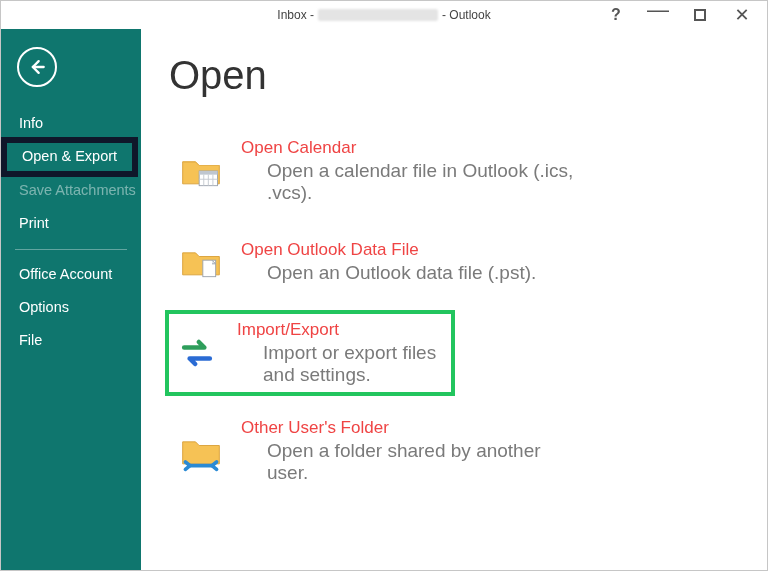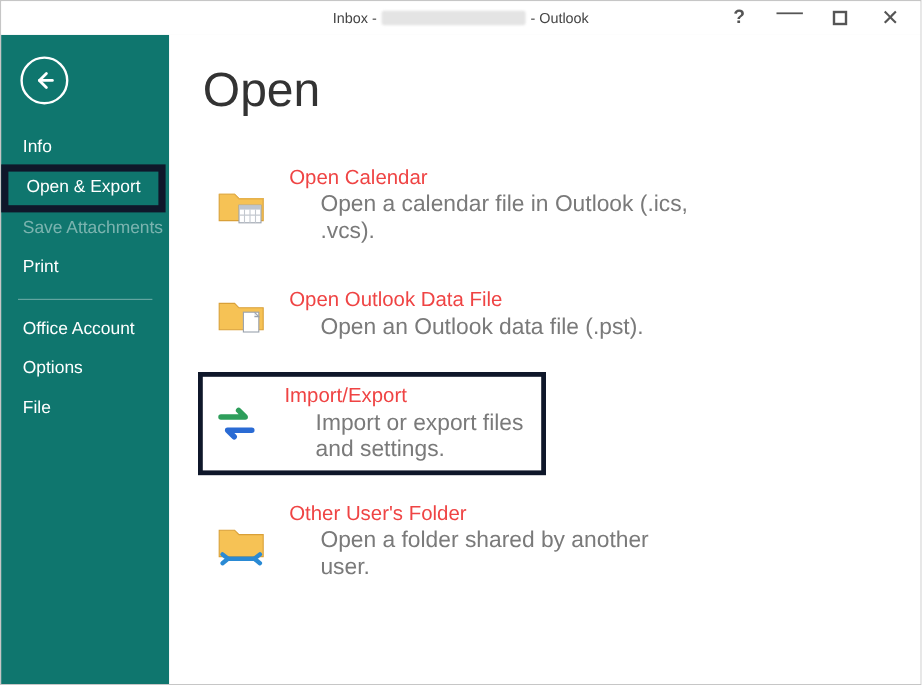--- a/index.html
+++ b/index.html
@@ -79,21 +79,21 @@
     .page-title {
       font-size:40px; font-weight:300; color:#333; margin-bottom:30px;
       letter-spacing:0px;
     }
     .option {
       display:flex; align-items:center; gap:18px;
       padding:10px 10px; margin-bottom:16px;
       width: 420px;
     }
     .option.highlight {
-      border:4px solid #0f172a; padding:6px 6px; width:290px;
+      border:4px solid #22c55e; padding:6px 6px; width:290px;
       margin-left:-4px; margin-bottom:12px;
     }
     .opt-icon {
       width:44px;height:44px; flex-shrink:0;
       display:flex;align-items:center;justify-content:center;
     }
     .opt-text .opt-title {
       font-size:17px; color:#ef4444; font-weight:400; margin-bottom:2px;
     }
     .opt-text .opt-desc  {

